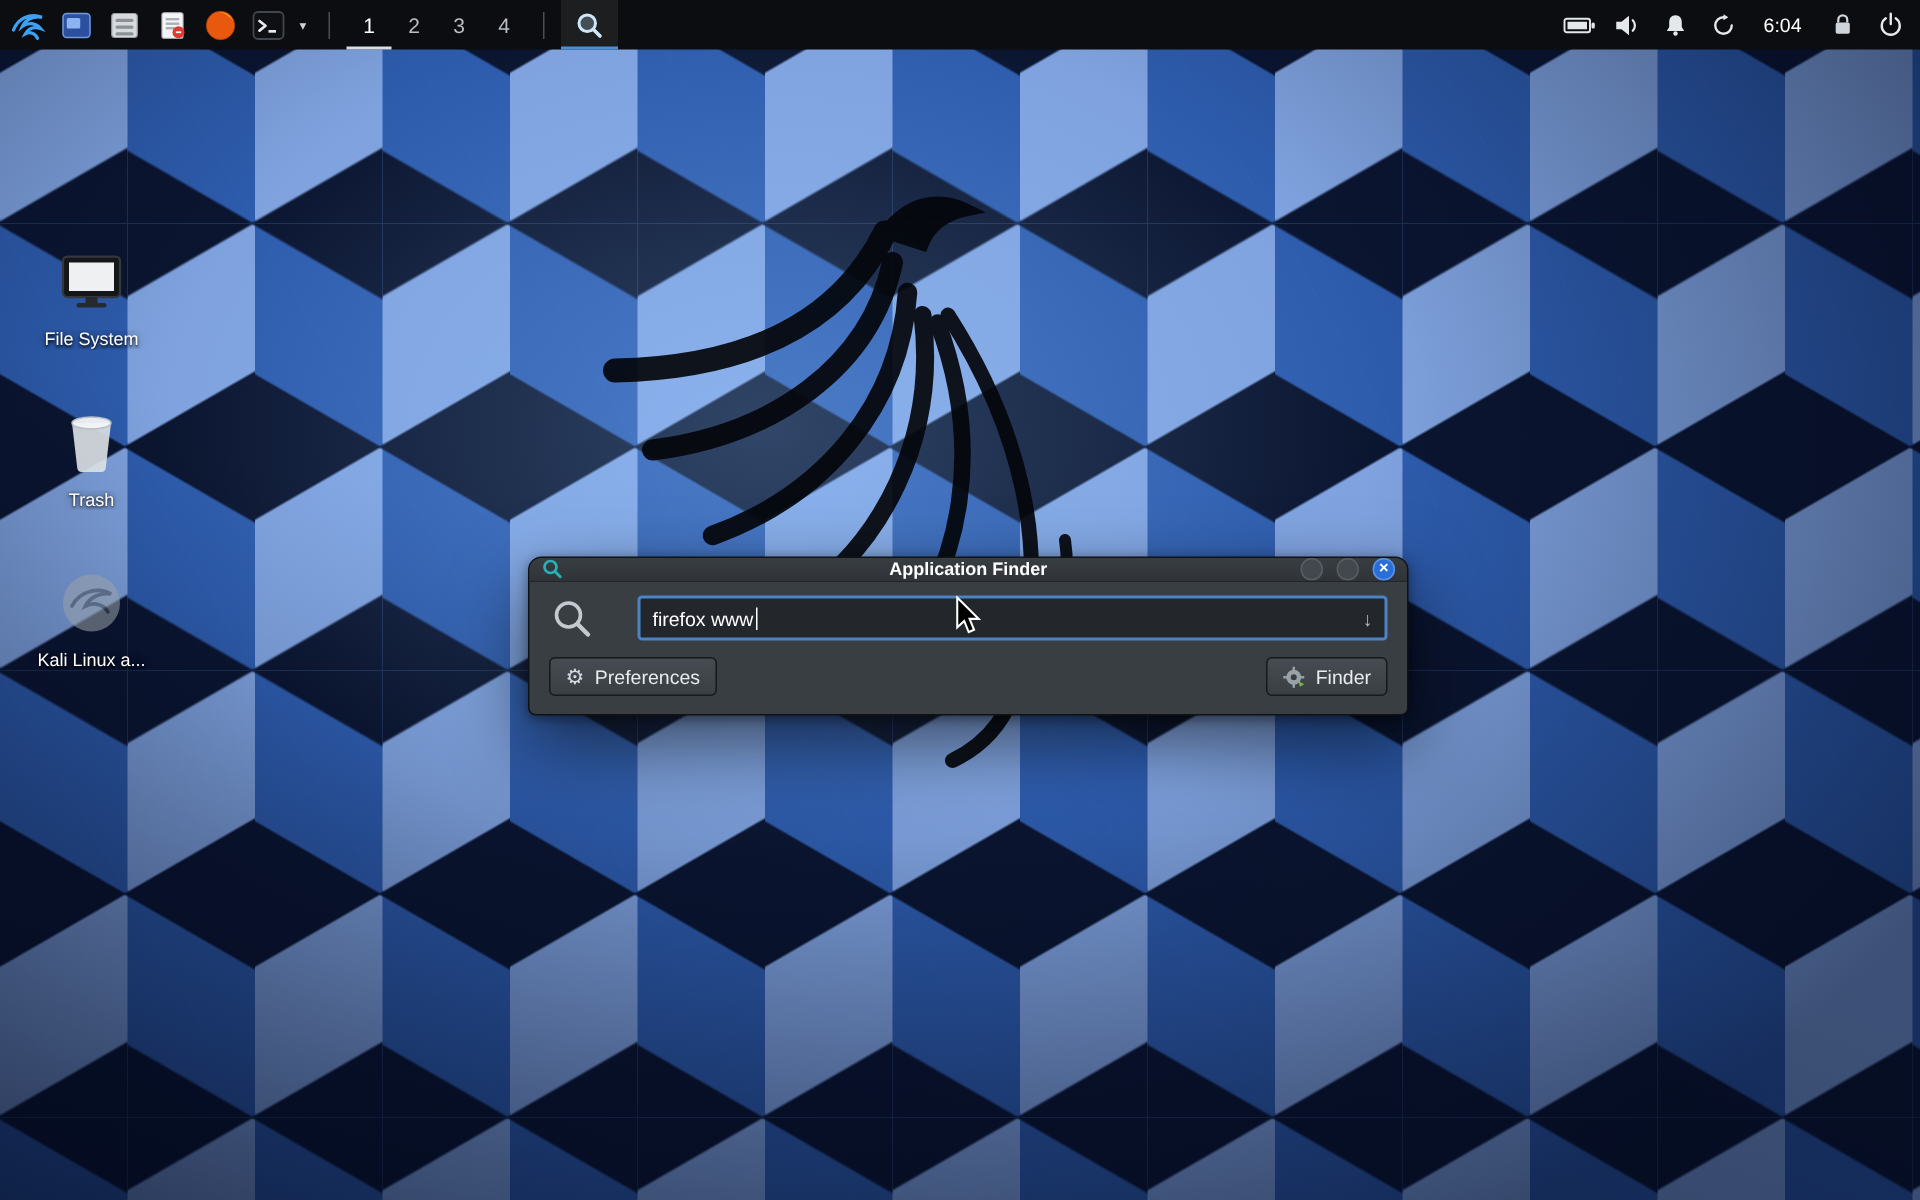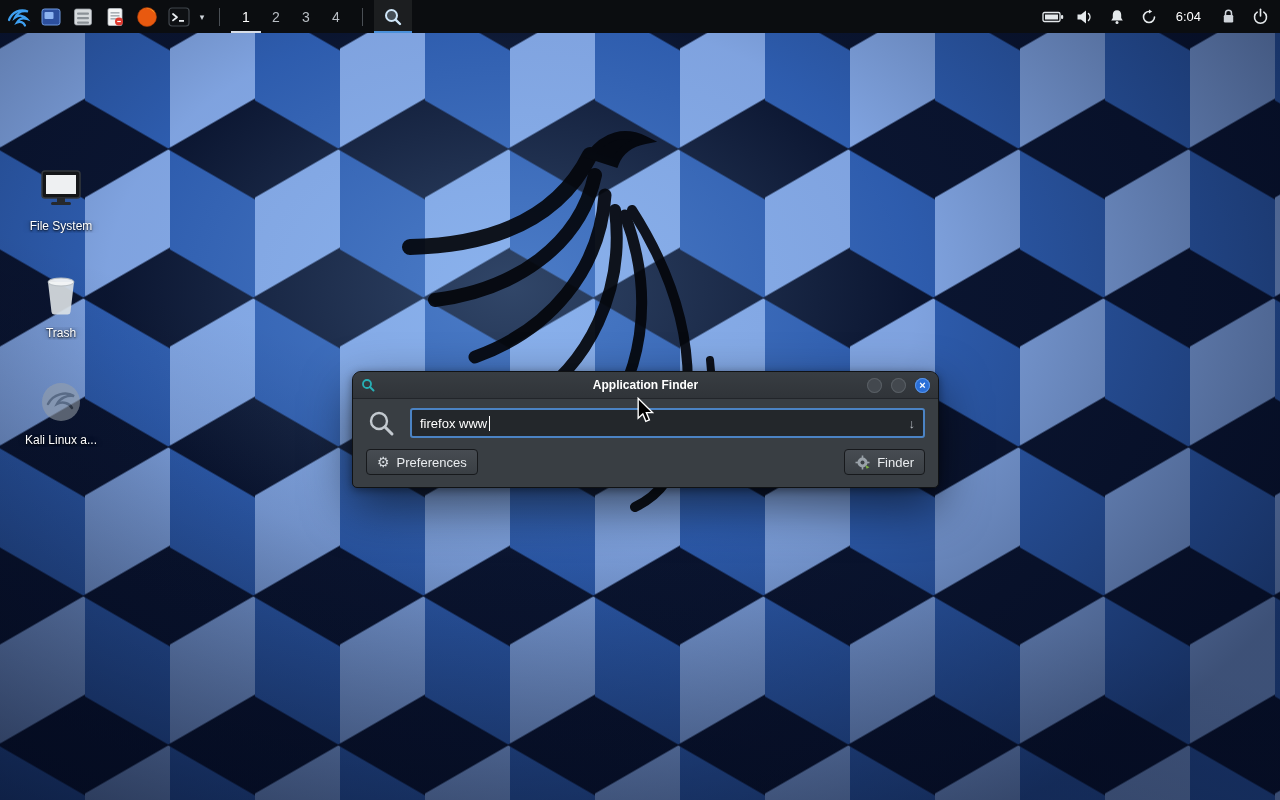--- a/index.html
+++ b/index.html
@@ -50,30 +50,30 @@
   .dicon{position:absolute;left:18px;width:86px;text-align:center;z-index:10;}
   .dicon-img{height:50px;display:flex;align-items:center;justify-content:center;}
   .dicon-label{margin-top:7px;color:#fff;font-size:12px;line-height:1.1;white-space:nowrap;
     overflow:hidden;text-overflow:ellipsis;
     text-shadow:0 1px 2px rgba(0,0,0,.95),0 0 6px rgba(0,0,0,.5);}
 
   
   .dialog{position:absolute;left:352px;top:371px;width:587px;z-index:50;background:#393e43;
     border:1px solid #101214;border-radius:9px 9px 5px 5px;
     box-shadow:0 18px 48px rgba(0,0,0,.55),0 2px 8px rgba(0,0,0,.4);}
-  .titlebar{position:relative;height:27px;display:flex;align-items:center;padding:0 8px;
+  .titlebar{position:relative;height:16px;display:flex;padding:0 8px;
     background:linear-gradient(#383d42,#303439);border-bottom:1px solid #22252a;border-radius:8px 8px 0 0;}
   .t-title{position:absolute;left:0;right:0;text-align:center;color:#fff;font-size:12px;font-weight:700;pointer-events:none;}
   .winbtns{margin-left:auto;display:flex;gap:9px;align-items:center;z-index:1;}
   .wbtn{width:15px;height:15px;border-radius:50%;border:none;padding:0;background:#43484e;
     box-shadow:inset 0 0 0 1px #585e64;}
   .wbtn.close{background:#2a6fd8;box-shadow:inset 0 0 0 1px #5a93e4;display:flex;align-items:center;justify-content:center;}
   .wbtn.close span{color:#fff;font-size:11px;font-weight:700;line-height:1;}
   .dbody{padding:9px 13px 12px 13px;}
-  .srow{display:flex;align-items:center;gap:14px;}
+  .srow{display:flex;align-items:center;gap:29px;}
   .input{flex:1;height:30px;background:#23272b;border:2px solid #4b83c4;border-radius:3px;
     display:flex;align-items:center;padding:0 8px;color:#fff;font-size:13px;}
   .caret{width:1px;height:15px;background:#fff;margin-left:2px;}
   .darr{margin-left:auto;color:#b6bcc2;font-size:13px;}
   .brow{display:flex;justify-content:space-between;margin-top:11px;}
   .btn{display:flex;align-items:center;gap:7px;background:linear-gradient(#474c52,#3a3f44);
     border:1px solid #17191c;border-radius:4px;color:#e9ecef;font-size:13px;font-family:inherit;
     padding:0 10px;height:26px;}
   .gear{font-size:14px;color:#d4d9de;line-height:1;}
 

